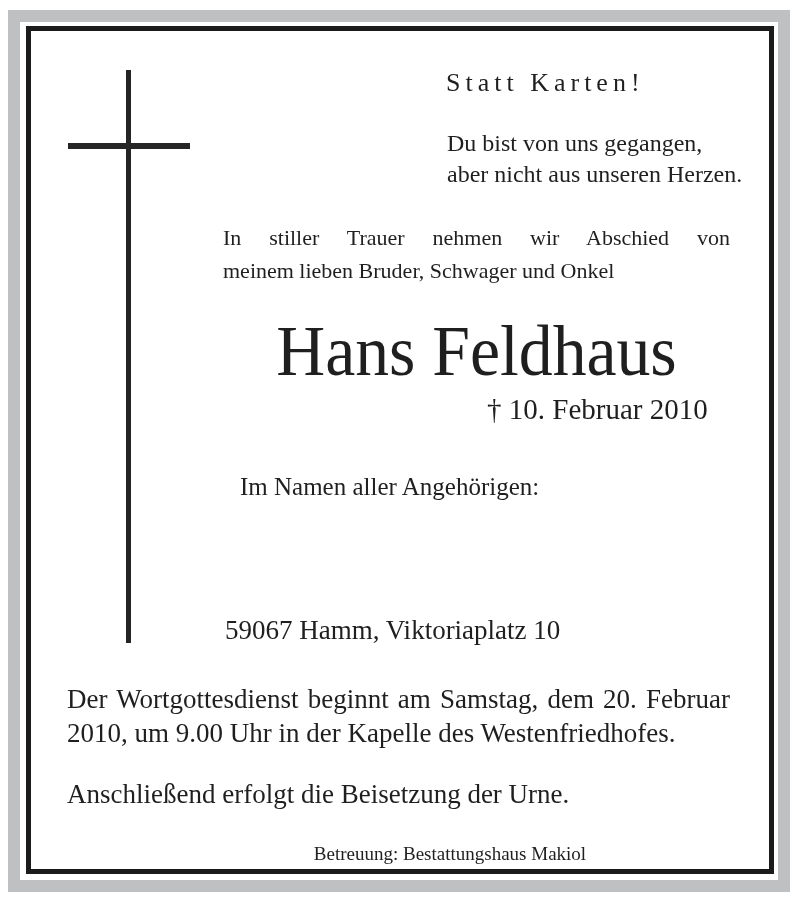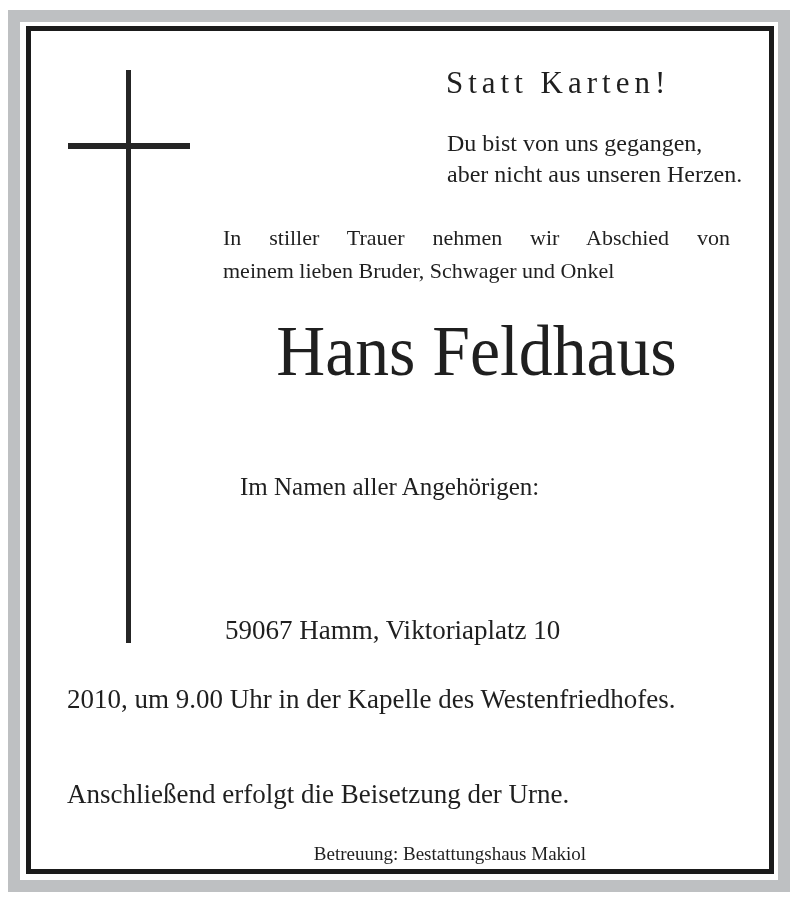--- a/index.html
+++ b/index.html
@@ -35,21 +35,21 @@
     position: absolute; left: 126px; top: 70px;
     width: 5px; height: 573px; background: #252525;
   }
   .cross-h {
     position: absolute; left: 68px; top: 143px;
     width: 122px; height: 6px; background: #252525;
   }
 
   .statt {
     left: 446px; top: 69px;
-    font-size: 31px; line-height: 27px;
+    font-size: 26px; line-height: 27px;
     letter-spacing: 5px;
   }
   .epigraph {
     left: 447px; top: 128px;
     font-size: 24px; line-height: 31px;
   }
   .intro {
     left: 223px; top: 221px; width: 507px;
     font-size: 22px; line-height: 33px;
     white-space: normal;
@@ -100,27 +100,29 @@
     <div>aber nicht aus unseren Herzen.</div>
   </div>
 
   <div class="abs intro">
     <div class="just">In stiller Trauer nehmen wir Abschied von</div>
     <div>meinem lieben Bruder, Schwager und Onkel</div>
   </div>
 
   <div class="abs deceased-name">Hans Feldhaus</div>
 
+  <span class="abs death">† 10. Februar 2010</span>
 
   <div class="abs family-intro">Im Namen aller Angehörigen:</div>
 
 
   <div class="abs address">59067 Hamm, Viktoriaplatz 10</div>
 
   <div class="abs service">
+    <div class="just">Der Wortgottesdienst beginnt am Samstag, dem 20. Februar</div>
     <div>2010, um 9.00 Uhr in der Kapelle des Westenfriedhofes.</div>
   </div>
 
   <div class="abs burial">Anschließend erfolgt die Beisetzung der Urne.</div>
 
   <div class="abs care">Betreuung: Bestattungshaus Makiol</div>
 
 </div>
 
 </body></html>

